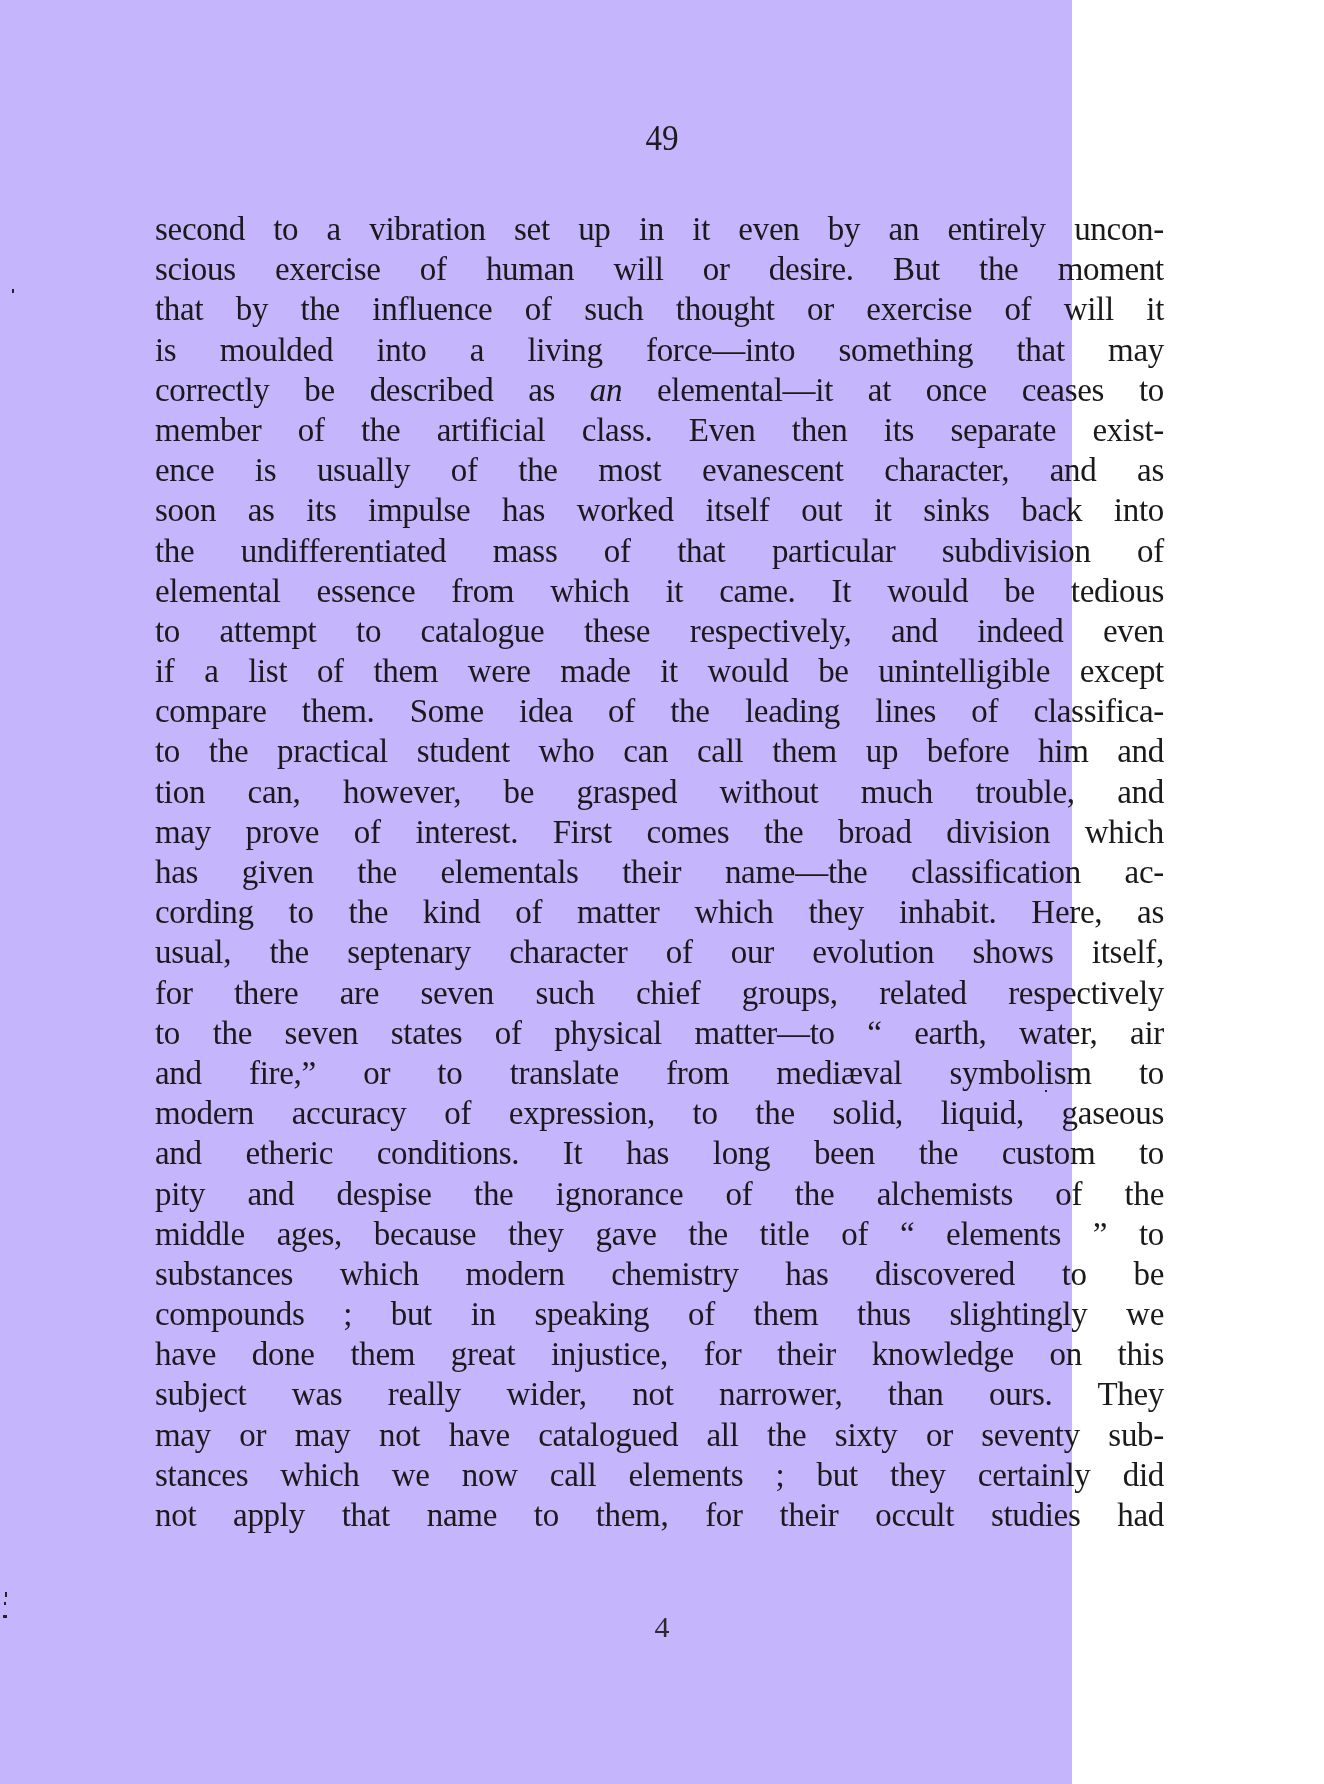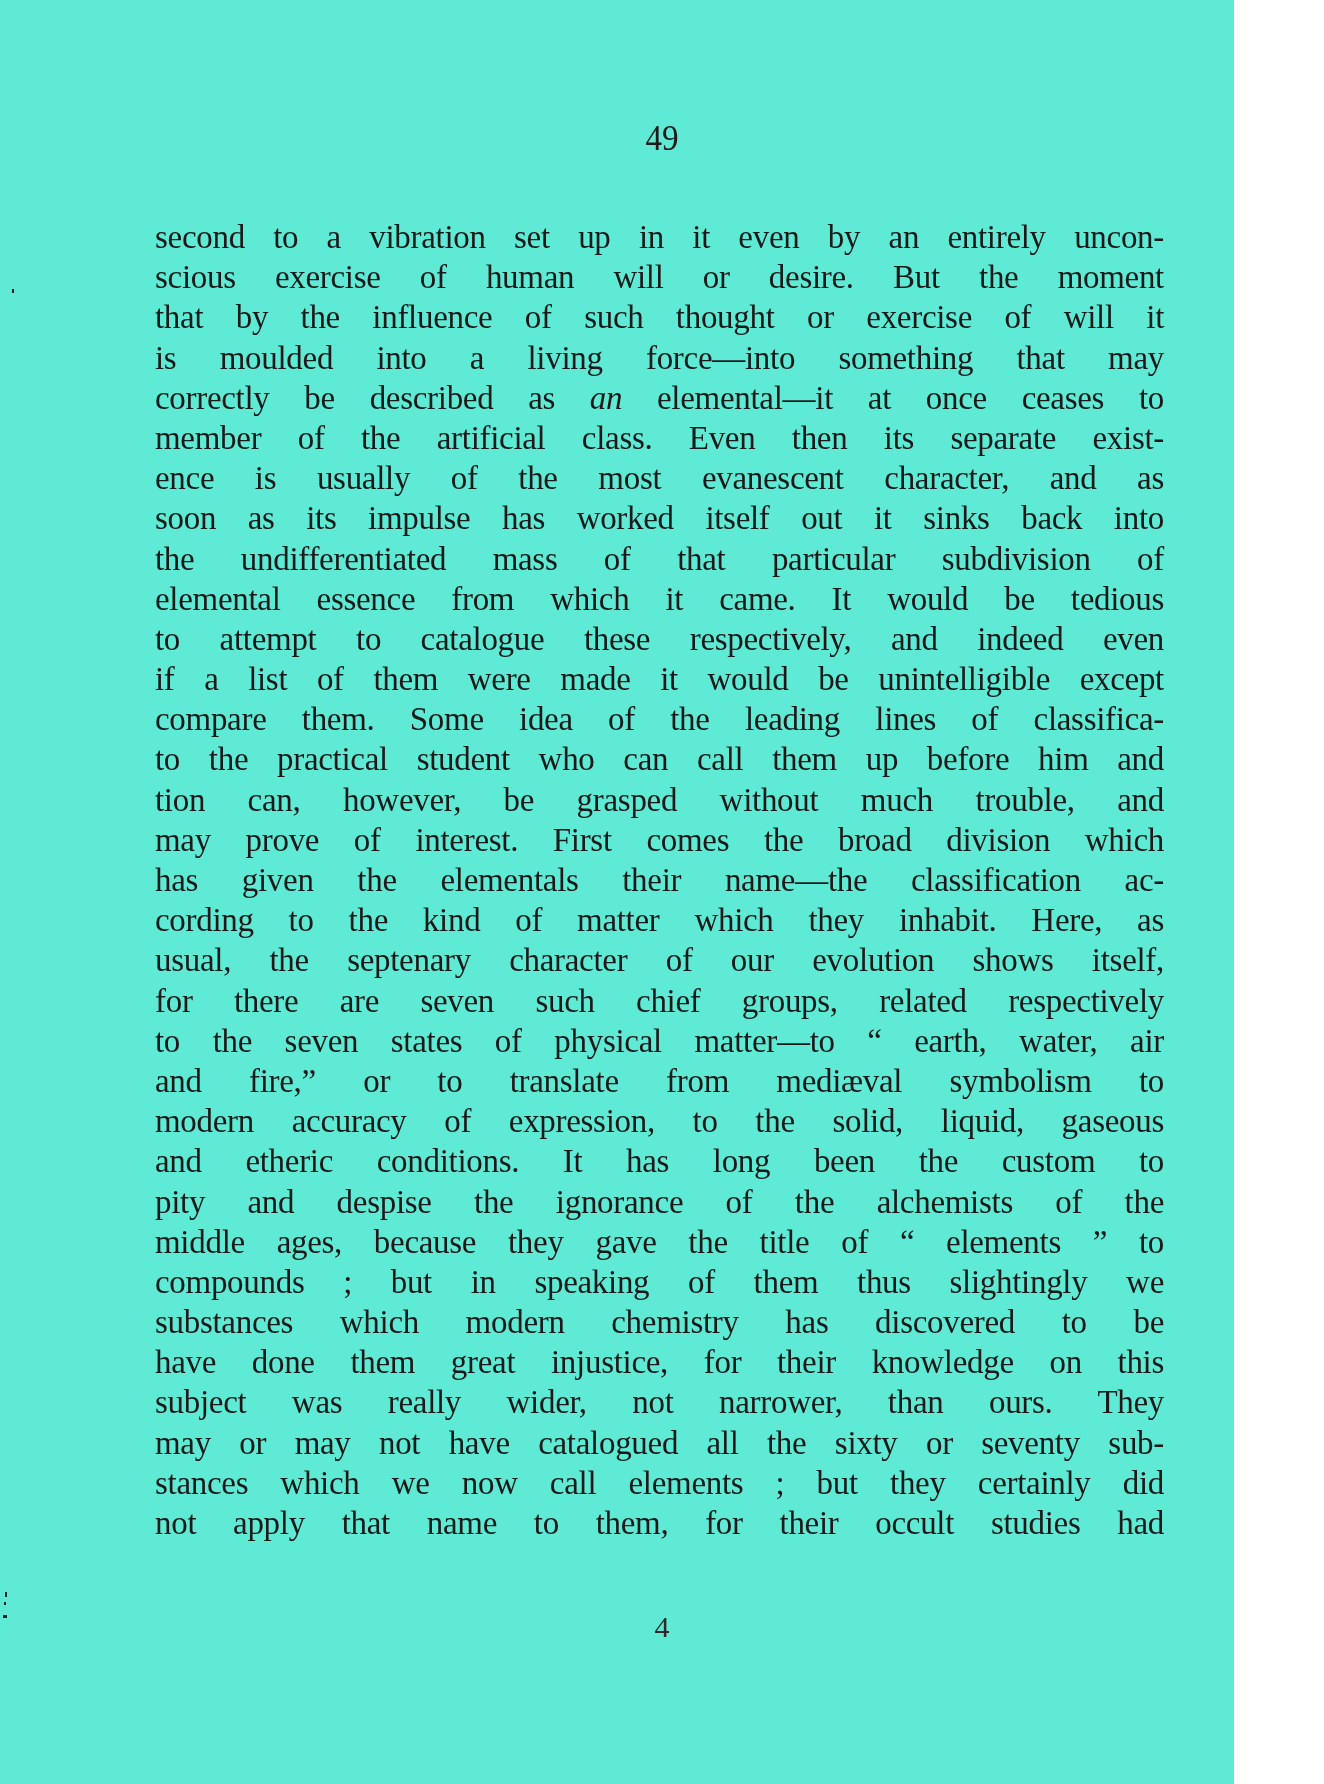--- a/index.html
+++ b/index.html
@@ -11,40 +11,40 @@
       width: 1324px;
       height: 1784px;
       position: relative;
       overflow: hidden;
       color: #1a1a1a;
       font-family: "Liberation Serif", "DejaVu Serif", serif;
     }
     .page {
       position: absolute;
       left: 0; top: 0;
-      width: 1234px;
+      width: 1072px;
       height: 1784px;
-      background: #5eead4;
+      background: #c4b5fd;
     }
     .page-number {
       position: absolute;
       top: 118px;
       left: 0;
       width: 1324px;
       text-align: center;
       font-size: 36px;
       line-height: 40px;
       letter-spacing: 0px;
       color: #1c1c1c;
       transform: scaleX(0.92);
     }
     .body-text {
       position: absolute;
       left: 155px;
-      top: 217px;
+      top: 209px;
       width: 1009px;
     }
     .line {
       display: block;
       height: 40.2px;
       line-height: 40.2px;
       font-size: 33px;
       text-align: justify;
       text-align-last: justify;
       white-space: nowrap;
@@ -110,22 +110,22 @@
       <div class="line"><span class="inner">has given the elementals their name—the classification ac-</span></div>
       <div class="line"><span class="inner">cording to the kind of matter which they inhabit. Here, as</span></div>
       <div class="line"><span class="inner">usual, the septenary character of our evolution shows itself,</span></div>
       <div class="line"><span class="inner">for there are seven such chief groups, related respectively</span></div>
       <div class="line"><span class="inner">to the seven states of physical matter—to “ earth, water, air</span></div>
       <div class="line"><span class="inner">and fire,” or to translate from mediæval symbolism to</span></div>
       <div class="line"><span class="inner">modern accuracy of expression, to the solid, liquid, gaseous</span></div>
       <div class="line"><span class="inner">and etheric conditions. It has long been the custom to</span></div>
       <div class="line"><span class="inner">pity and despise the ignorance of the alchemists of the</span></div>
       <div class="line"><span class="inner">middle ages, because they gave the title of “ elements ” to</span></div>
+      <div class="line"><span class="inner">substances which modern chemistry has discovered to be</span></div>
       <div class="line"><span class="inner">compounds ; but in speaking of them thus slightingly we</span></div>
-      <div class="line"><span class="inner">substances which modern chemistry has discovered to be</span></div>
       <div class="line"><span class="inner">have done them great injustice, for their knowledge on this</span></div>
       <div class="line"><span class="inner">subject was really wider, not narrower, than ours. They</span></div>
       <div class="line"><span class="inner">may or may not have catalogued all the sixty or seventy sub-</span></div>
       <div class="line"><span class="inner">stances which we now call elements ; but they certainly did</span></div>
       <div class="line last"><span class="inner">not apply that name to them, for their occult studies had</span></div>
     </div>
 
   <div class="signature">4</div>
 
   <div class="margin-mark mark-1"></div>

